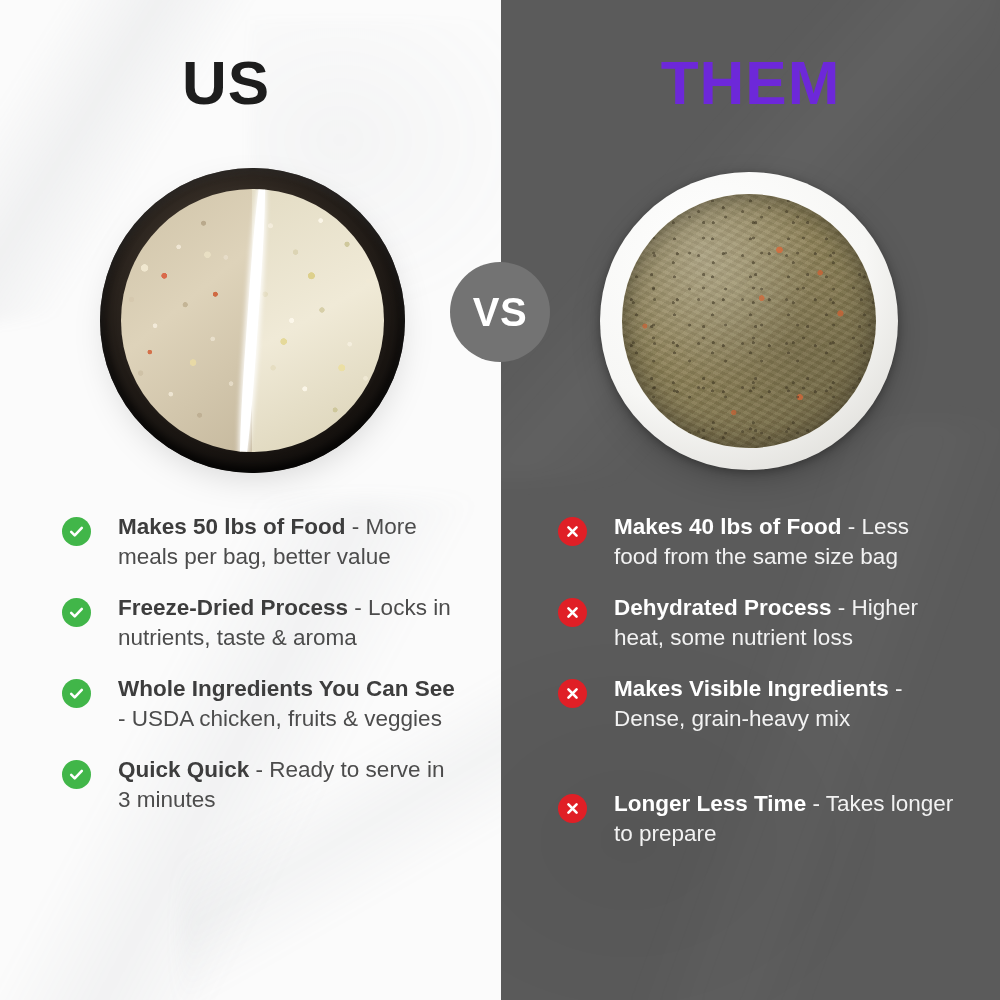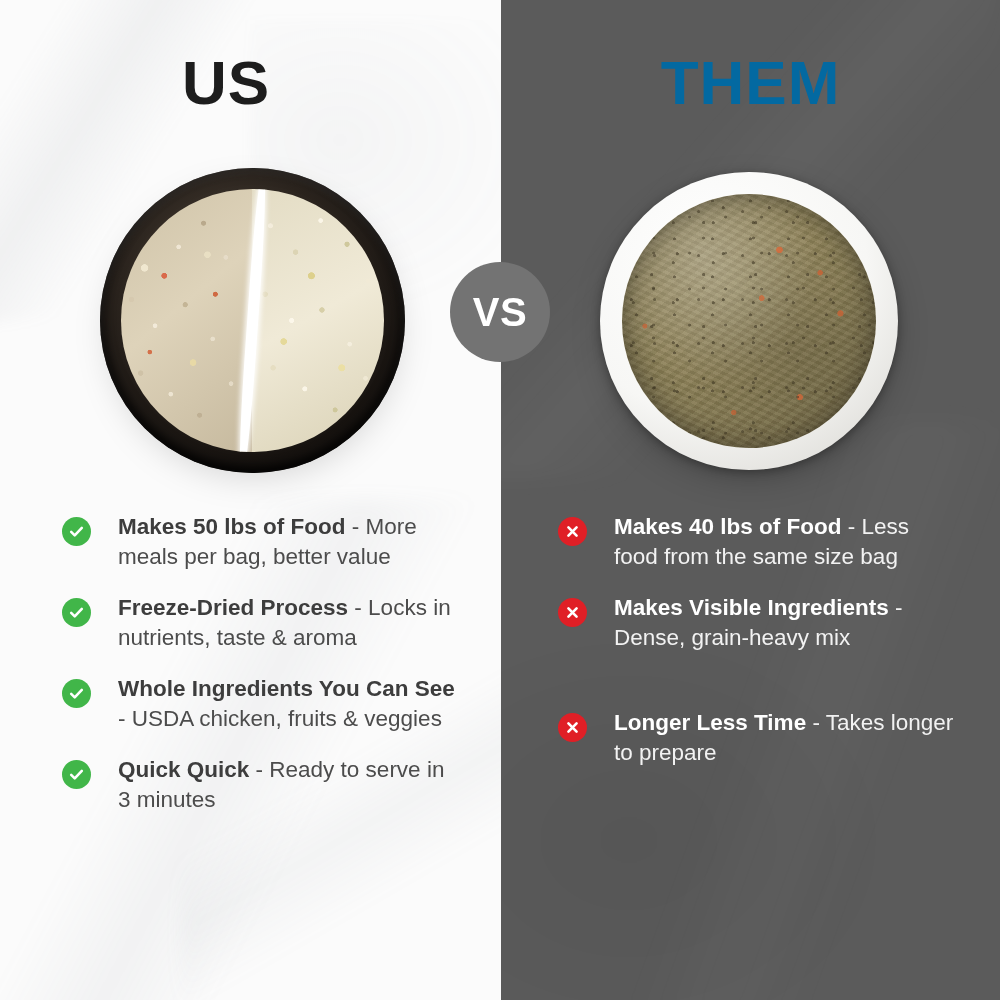--- a/index.html
+++ b/index.html
@@ -35,21 +35,21 @@
     background:linear-gradient(110deg,rgba(255,255,255,0) 40%,rgba(255,255,255,.028) 53%,rgba(255,255,255,0) 66%);
     filter:blur(11px);}
   .tex-r3{left:-40px;top:640px;width:420px;height:400px;
     background:radial-gradient(ellipse at 40% 50%,rgba(0,0,0,.05),rgba(0,0,0,0) 72%);
     filter:blur(10px);}
 
   
   .title{position:absolute;top:52px;font-weight:bold;letter-spacing:1px;
          line-height:1;white-space:nowrap;}
   .title-us{left:0;width:452px;text-align:center;font-size:62px;color:#1d1d1d;}
-  .title-them{left:501px;width:499px;text-align:center;font-size:62px;color:#0369a1;}
+  .title-them{left:501px;width:499px;text-align:center;font-size:62px;color:#6d28d9;}
 
   
   .bowl-wrap{position:absolute;}
   .bowl-left{left:100px;top:168px;width:305px;height:305px;}
   .bowl-right{left:600px;top:172px;width:298px;height:298px;}
 
   .bowl-shadow{position:absolute;left:8px;top:18px;width:292px;height:292px;
     border-radius:50%;background:rgba(0,0,0,.14);filter:blur(16px);}
   .bowl-shadow-r{position:absolute;left:6px;top:16px;width:288px;height:288px;
     border-radius:50%;background:rgba(0,0,0,.26);filter:blur(16px);}
@@ -254,20 +254,28 @@
 
     <div class="bullet">
       <span class="bullet-icon ic-cross">
         <svg width="15" height="15" viewBox="0 0 24 24">
             <path d="M5.5 5.5l13 13M18.5 5.5l-13 13" fill="none" stroke="#fff" stroke-width="4.2" stroke-linecap="round"></path>
           </svg>
       </span>
       <div class="btext"><span class="hd">Makes 40 lbs of Food</span><span> - Less food from the same size bag</span></div>
     </div>
 
+    <div class="bullet">
+      <span class="bullet-icon ic-cross">
+        <svg width="15" height="15" viewBox="0 0 24 24">
+            <path d="M5.5 5.5l13 13M18.5 5.5l-13 13" fill="none" stroke="#fff" stroke-width="4.2" stroke-linecap="round"></path>
+          </svg>
+      </span>
+      <div class="btext"><span class="hd">Dehydrated Process</span><span> - Higher heat, some nutrient loss</span></div>
+    </div>
 
     <div class="bullet">
       <span class="bullet-icon ic-cross">
         <svg width="15" height="15" viewBox="0 0 24 24">
             <path d="M5.5 5.5l13 13M18.5 5.5l-13 13" fill="none" stroke="#fff" stroke-width="4.2" stroke-linecap="round"></path>
           </svg>
       </span>
       <div class="btext"><span class="hd">Makes Visible Ingredients</span><span> - Dense, grain-heavy mix</span></div>
     </div>
 

